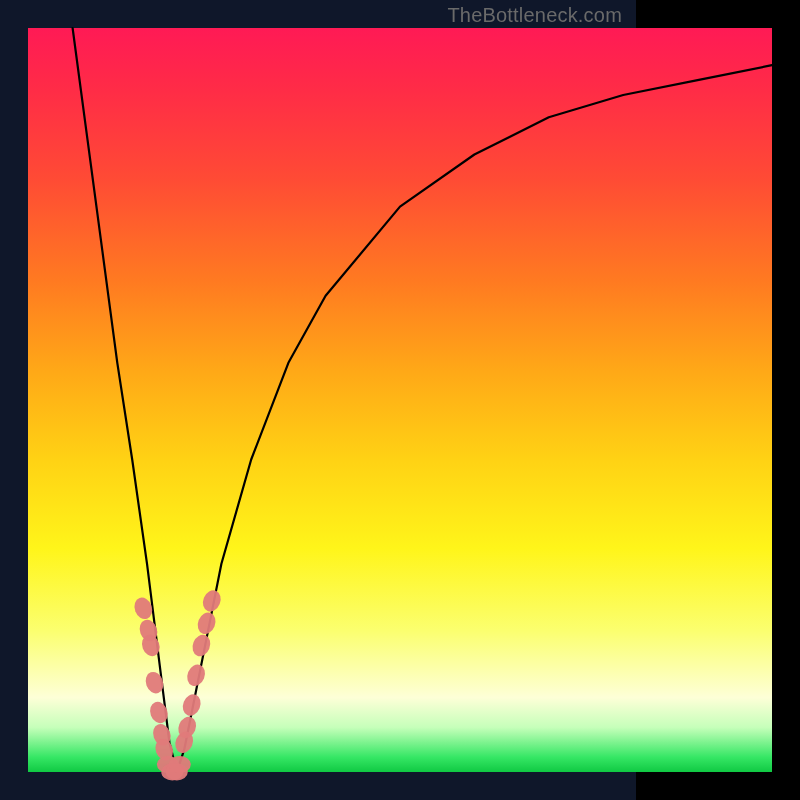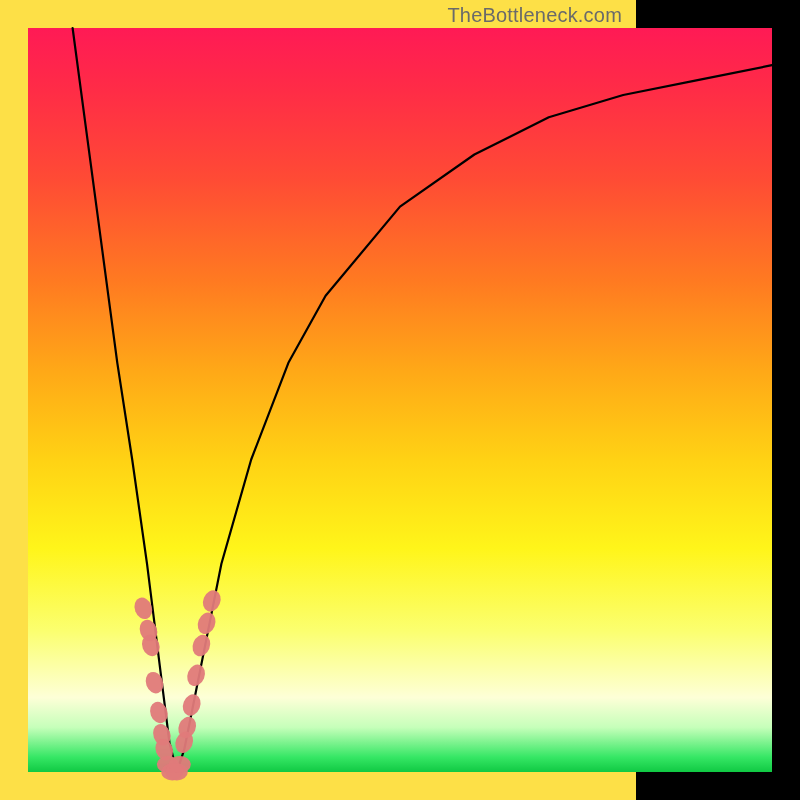--- a/index.html
+++ b/index.html
@@ -9,21 +9,21 @@
     height: 800px;
     overflow: hidden;
     background: #000;
     font-family: Arial, Helvetica, sans-serif;
   }
   .frame {
     position: absolute;
     top: 0; left: 0;
     width: 636px;
     height: 800px;
-    background: #fde047;
+    background: #0f172a;
   }
   .plot-area {
     position: absolute;
     top: 28px;
     left: 28px;
     width: 744px;
     height: 744px;
     
     background: linear-gradient(to bottom,
       #ff1a55 0%,

